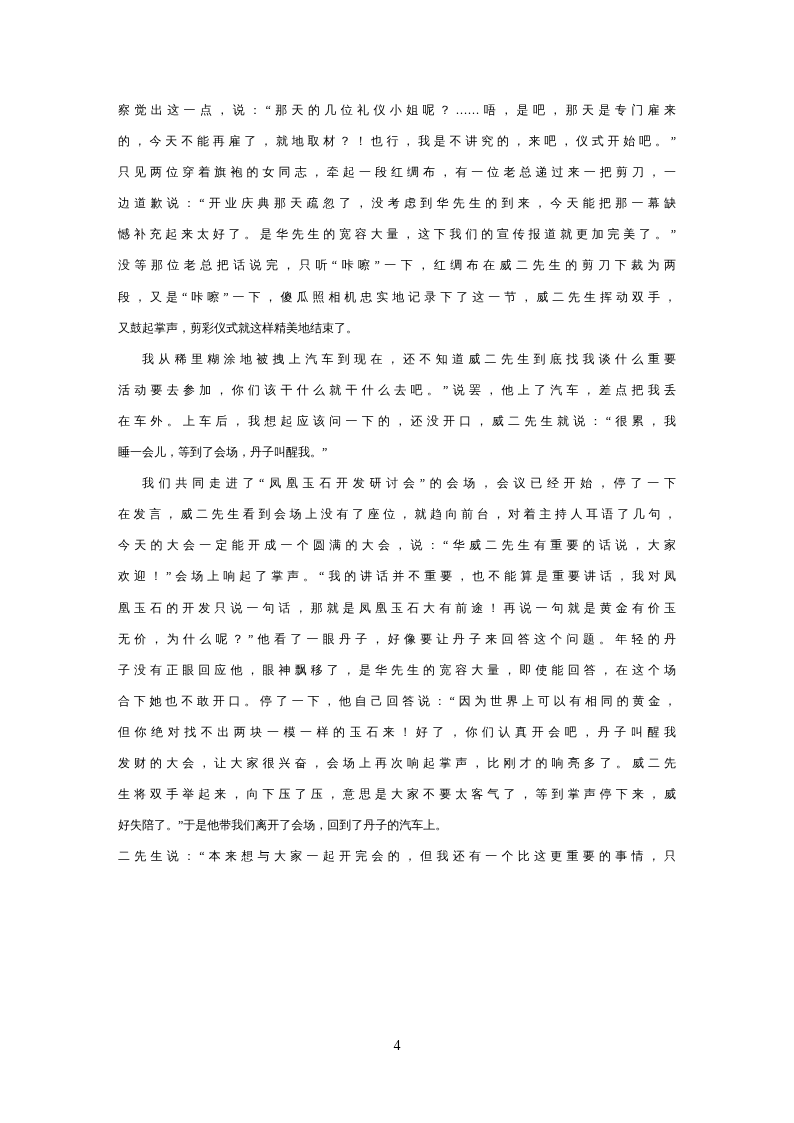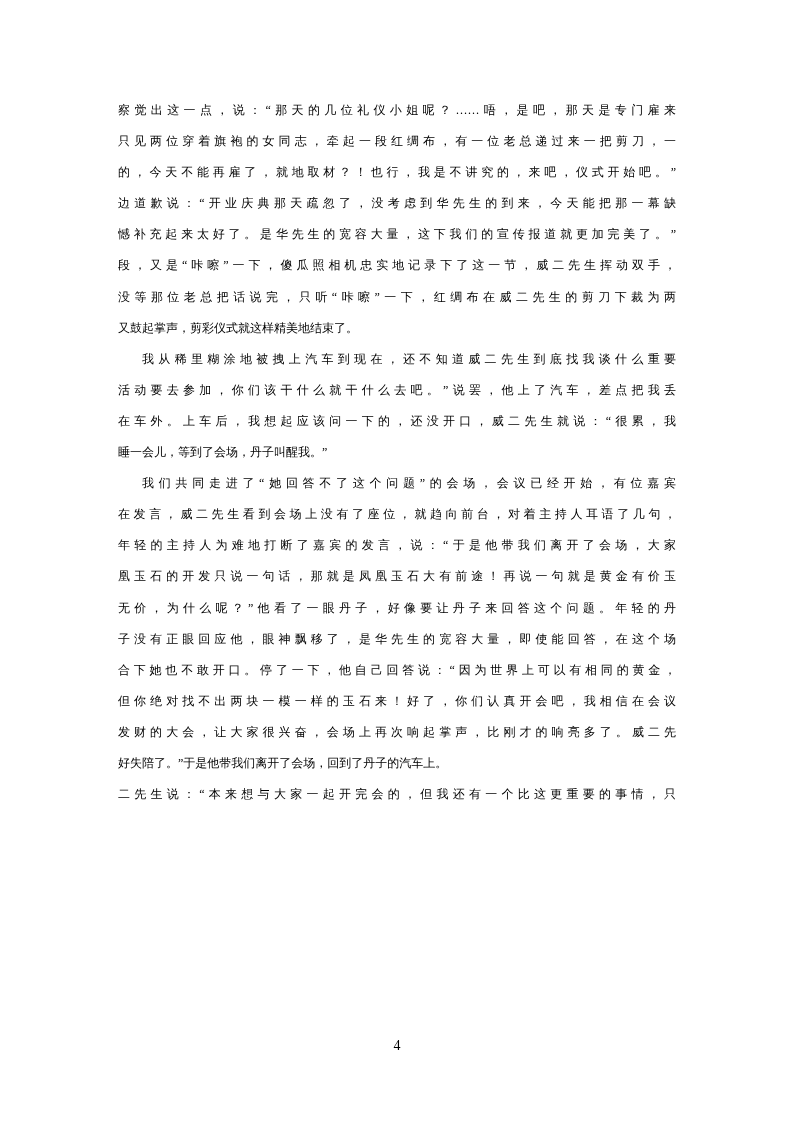--- a/index.html
+++ b/index.html
@@ -62,46 +62,48 @@
   }
 </style>
 </head>
 <body>
 
 <div class="page">
   <div class="text-block">
 
     <div class="para">
       <div class="line">察觉出这一点，说：“那天的几位礼仪小姐呢？……唔，是吧，那天是专门雇来</div>
+      <div class="line">的，今天不能再雇了，就地取材？！也行，我是不讲究的，来吧，仪式开始吧。”</div>
       <div class="line">只见两位穿着旗袍的女同志，牵起一段红绸布，有一位老总递过来一把剪刀，一</div>
-      <div class="line">的，今天不能再雇了，就地取材？！也行，我是不讲究的，来吧，仪式开始吧。”</div>
       <div class="line">边道歉说：“开业庆典那天疏忽了，没考虑到华先生的到来，今天能把那一幕缺</div>
       <div class="line">憾补充起来太好了。是华先生的宽容大量，这下我们的宣传报道就更加完美了。”</div>
+      <div class="line">没等那位老总把话说完，只听“咔嚓”一下，红绸布在威二先生的剪刀下裁为两</div>
       <div class="line">段，又是“咔嚓”一下，傻瓜照相机忠实地记录下了这一节，威二先生挥动双手，</div>
-      <div class="line">没等那位老总把话说完，只听“咔嚓”一下，红绸布在威二先生的剪刀下裁为两</div>
       <div class="line end">又鼓起掌声，剪彩仪式就这样精美地结束了。</div>
     </div>
 
     <div class="para">
       <div class="line indent">我从稀里糊涂地被拽上汽车到现在，还不知道威二先生到底找我谈什么重要</div>
       <div class="line">活动要去参加，你们该干什么就干什么去吧。”说罢，他上了汽车，差点把我丢</div>
       <div class="line">在车外。上车后，我想起应该问一下的，还没开口，威二先生就说：“很累，我</div>
       <div class="line end">睡一会儿，等到了会场，丹子叫醒我。”</div>
     </div>
 
     <div class="para">
-      <div class="line indent">我们共同走进了“她回答不了这个问题”的会场，会议已经开始，有位嘉宾</div>
+      <div class="line indent">我们共同走进了“凤凰玉石开发研讨会”的会场，会议已经开始，停了一下</div>
       <div class="line">在发言，威二先生看到会场上没有了座位，就趋向前台，对着主持人耳语了几句，</div>
-      <div class="line">年轻的主持人为难地打断了嘉宾的发言，说：“于是他带我们离开了会场，大家</div>
+      <div class="line">今天的大会一定能开成一个圆满的大会，说：“华威二先生有重要的话说，大家</div>
+      <div class="line">欢迎！”会场上响起了掌声。“我的讲话并不重要，也不能算是重要讲话，我对凤</div>
       <div class="line">凰玉石的开发只说一句话，那就是凤凰玉石大有前途！再说一句就是黄金有价玉</div>
       <div class="line">无价，为什么呢？”他看了一眼丹子，好像要让丹子来回答这个问题。年轻的丹</div>
       <div class="line">子没有正眼回应他，眼神飘移了，是华先生的宽容大量，即使能回答，在这个场</div>
       <div class="line">合下她也不敢开口。停了一下，他自己回答说：“因为世界上可以有相同的黄金，</div>
-      <div class="line">但你绝对找不出两块一模一样的玉石来！好了，你们认真开会吧，我相信在会议</div>
+      <div class="line">但你绝对找不出两块一模一样的玉石来！好了，你们认真开会吧，丹子叫醒我</div>
       <div class="line">发财的大会，让大家很兴奋，会场上再次响起掌声，比刚才的响亮多了。威二先</div>
+      <div class="line">生将双手举起来，向下压了压，意思是大家不要太客气了，等到掌声停下来，威</div>
       <div class="line end">好失陪了。”于是他带我们离开了会场，回到了丹子的汽车上。</div>
       <div class="line">二先生说：“本来想与大家一起开完会的，但我还有一个比这更重要的事情，只</div>
     </div>
 
   </div>
 
   <div class="footer">
     <span class="page-number">4</span>
   </div>
 </div>

